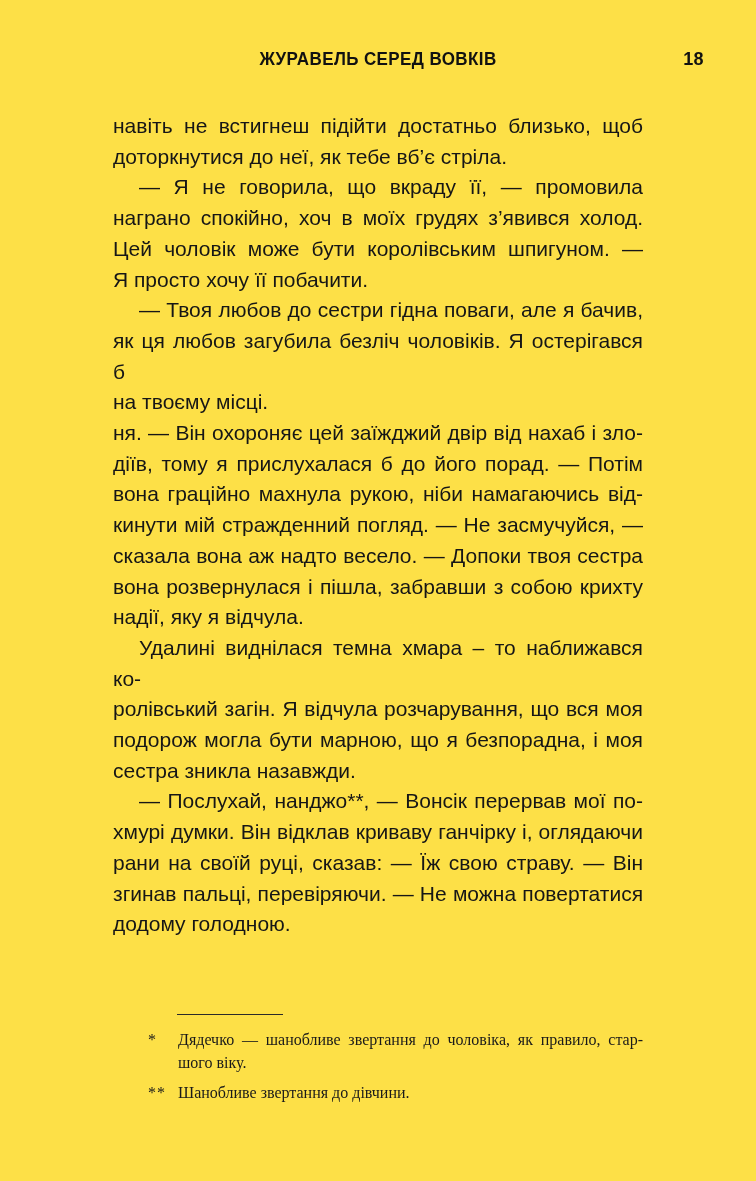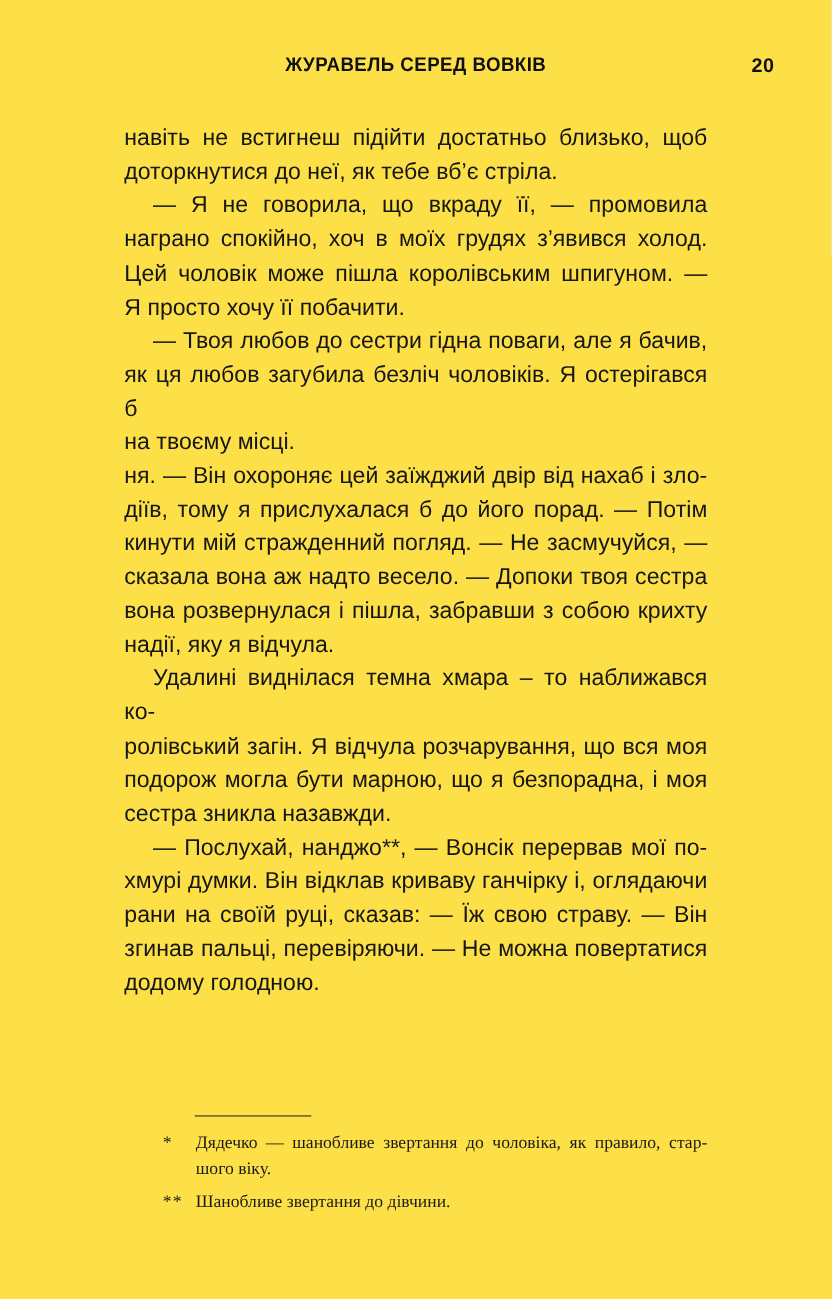--- a/index.html
+++ b/index.html
@@ -107,42 +107,43 @@
     text-align-last: left;
   }
 </style>
 </head>
 <body>
 
 <div class="page">
 
   <div class="running-head">
     <span class="head-title">ЖУРАВЕЛЬ СЕРЕД ВОВКІВ</span>
-    <span class="page-num">20</span>
+    <span class="page-num">18</span>
   </div>
 
   <div class="body-text" id="body-text">
       <div class="paragraph">
         <div class="line">навіть не встигнеш підійти достатньо близько, щоб</div>
         <div class="line last">доторкнутися до неї, як тебе вб’є стріла.</div>
       </div>
       <div class="paragraph">
         <div class="line indent">— Я не говорила, що вкраду її, — промовила</div>
         <div class="line">награно спокійно, хоч в моїх грудях з’явився холод.</div>
-        <div class="line">Цей чоловік може пішла королівським шпигуном. —</div>
+        <div class="line">Цей чоловік може бути королівським шпигуном. —</div>
         <div class="line last">Я просто хочу її побачити.</div>
       </div>
       <div class="paragraph">
         <div class="line indent">— Твоя любов до сестри гідна поваги, але я бачив,</div>
         <div class="line">як ця любов загубила безліч чоловіків. Я остерігався б</div>
         <div class="line last">на твоєму місці.</div>
       </div>
       <div class="paragraph">
         <div class="line">ня. — Він охороняє цей заїжджий двір від нахаб і зло-</div>
         <div class="line">діїв, тому я прислухалася б до його порад. — Потім</div>
+        <div class="line">вона граційно махнула рукою, ніби намагаючись від-</div>
         <div class="line">кинути мій стражденний погляд. — Не засмучуйся, —</div>
         <div class="line">сказала вона аж надто весело. — Допоки твоя сестра</div>
         <div class="line">вона розвернулася і пішла, забравши з собою крихту</div>
         <div class="line last">надії, яку я відчула.</div>
       </div>
       <div class="paragraph">
         <div class="line indent">Удалині виднілася темна хмара – то наближався ко-</div>
         <div class="line">ролівський загін. Я відчула розчарування, що вся моя</div>
         <div class="line">подорож могла бути марною, що я безпорадна, і моя</div>
         <div class="line last">сестра зникла назавжди.</div>

